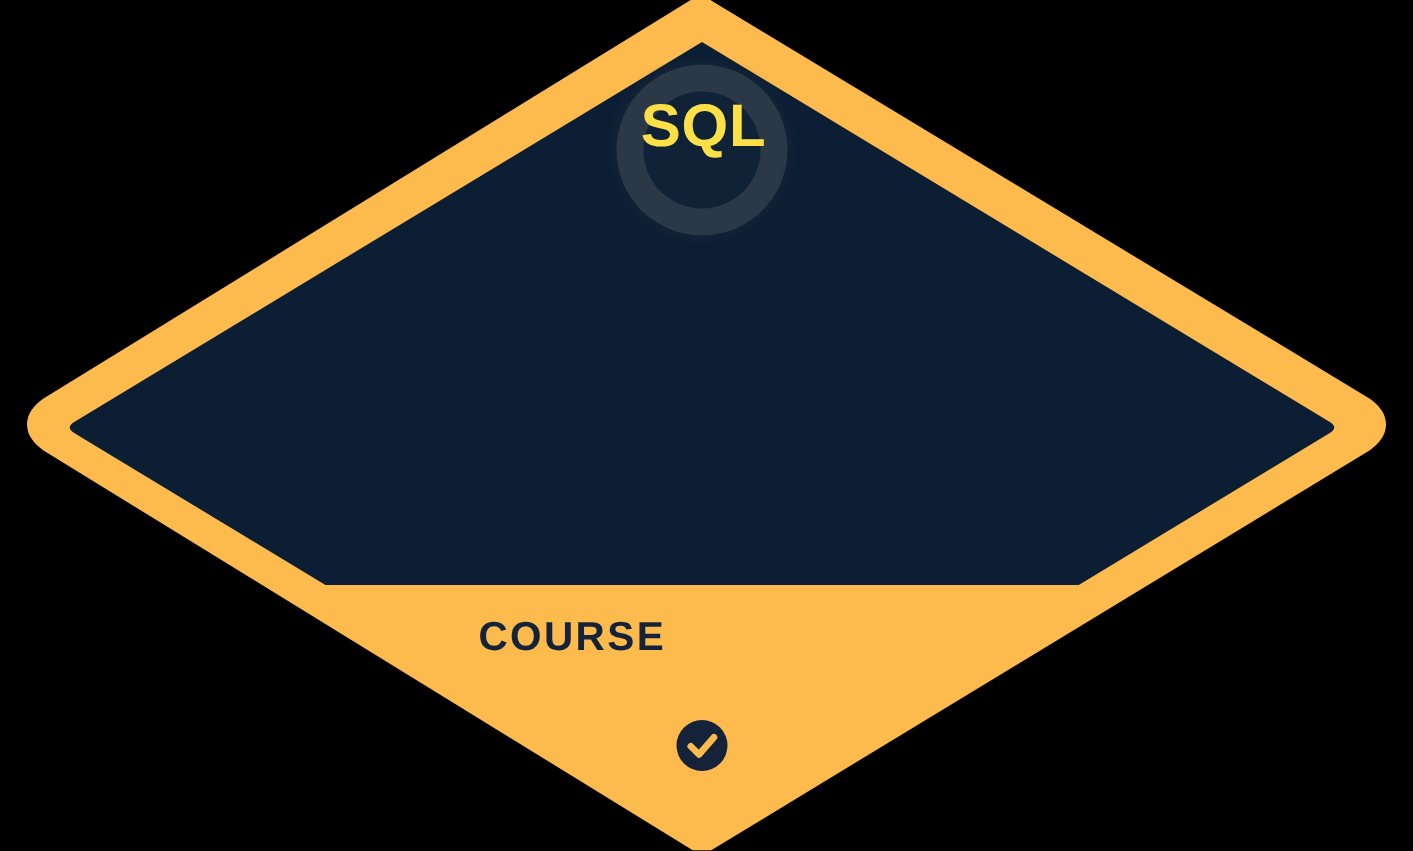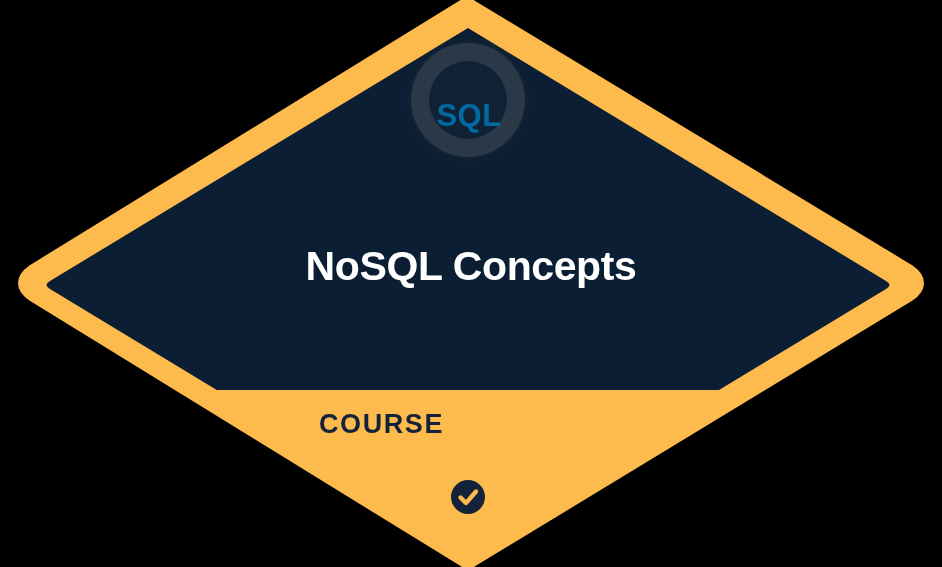--- a/index.html
+++ b/index.html
@@ -36,31 +36,31 @@
     left: 0;
     top: 0;
     width: 942px;
     height: 567px;
     pointer-events: none;
   }
 
   .sql-chip-label {
     position: absolute;
     left: 411px;
-    top: 58px;
+    top: 26px;
     width: 116px;
     height: 116px;
     display: flex;
     align-items: center;
     justify-content: center;
     font-family: "Liberation Sans", sans-serif;
     font-weight: 700;
-    font-size: 31px;
+    font-size: 40px;
     letter-spacing: 0.5px;
-    color: #0369a1;
+    color: #fde047;
   }
 
   .course-title {
     position: absolute;
     left: 0;
     top: 243px;
     width: 942px;
     text-align: center;
     font-family: "Liberation Sans", sans-serif;
     font-weight: 700;
@@ -145,20 +145,19 @@
     <g>
       <circle cx="468" cy="497" r="17" fill="#14223A"></circle>
       <path d="M 460.5 497.5 L 466 503 L 476 491.5" fill="none" stroke="#FDBA4D" stroke-width="4.4" stroke-linecap="round" stroke-linejoin="round"></path>
     </g>
   </svg>
 
   <div class="overlay">
 
     <div class="sql-chip-label">SQL</div>
 
-    <div class="course-title">NoSQL Concepts</div>
 
     <div class="status-block">
       <div class="status-line">COURSE</div>
     </div>
 
   </div>
 </div>
 
 </body></html>

